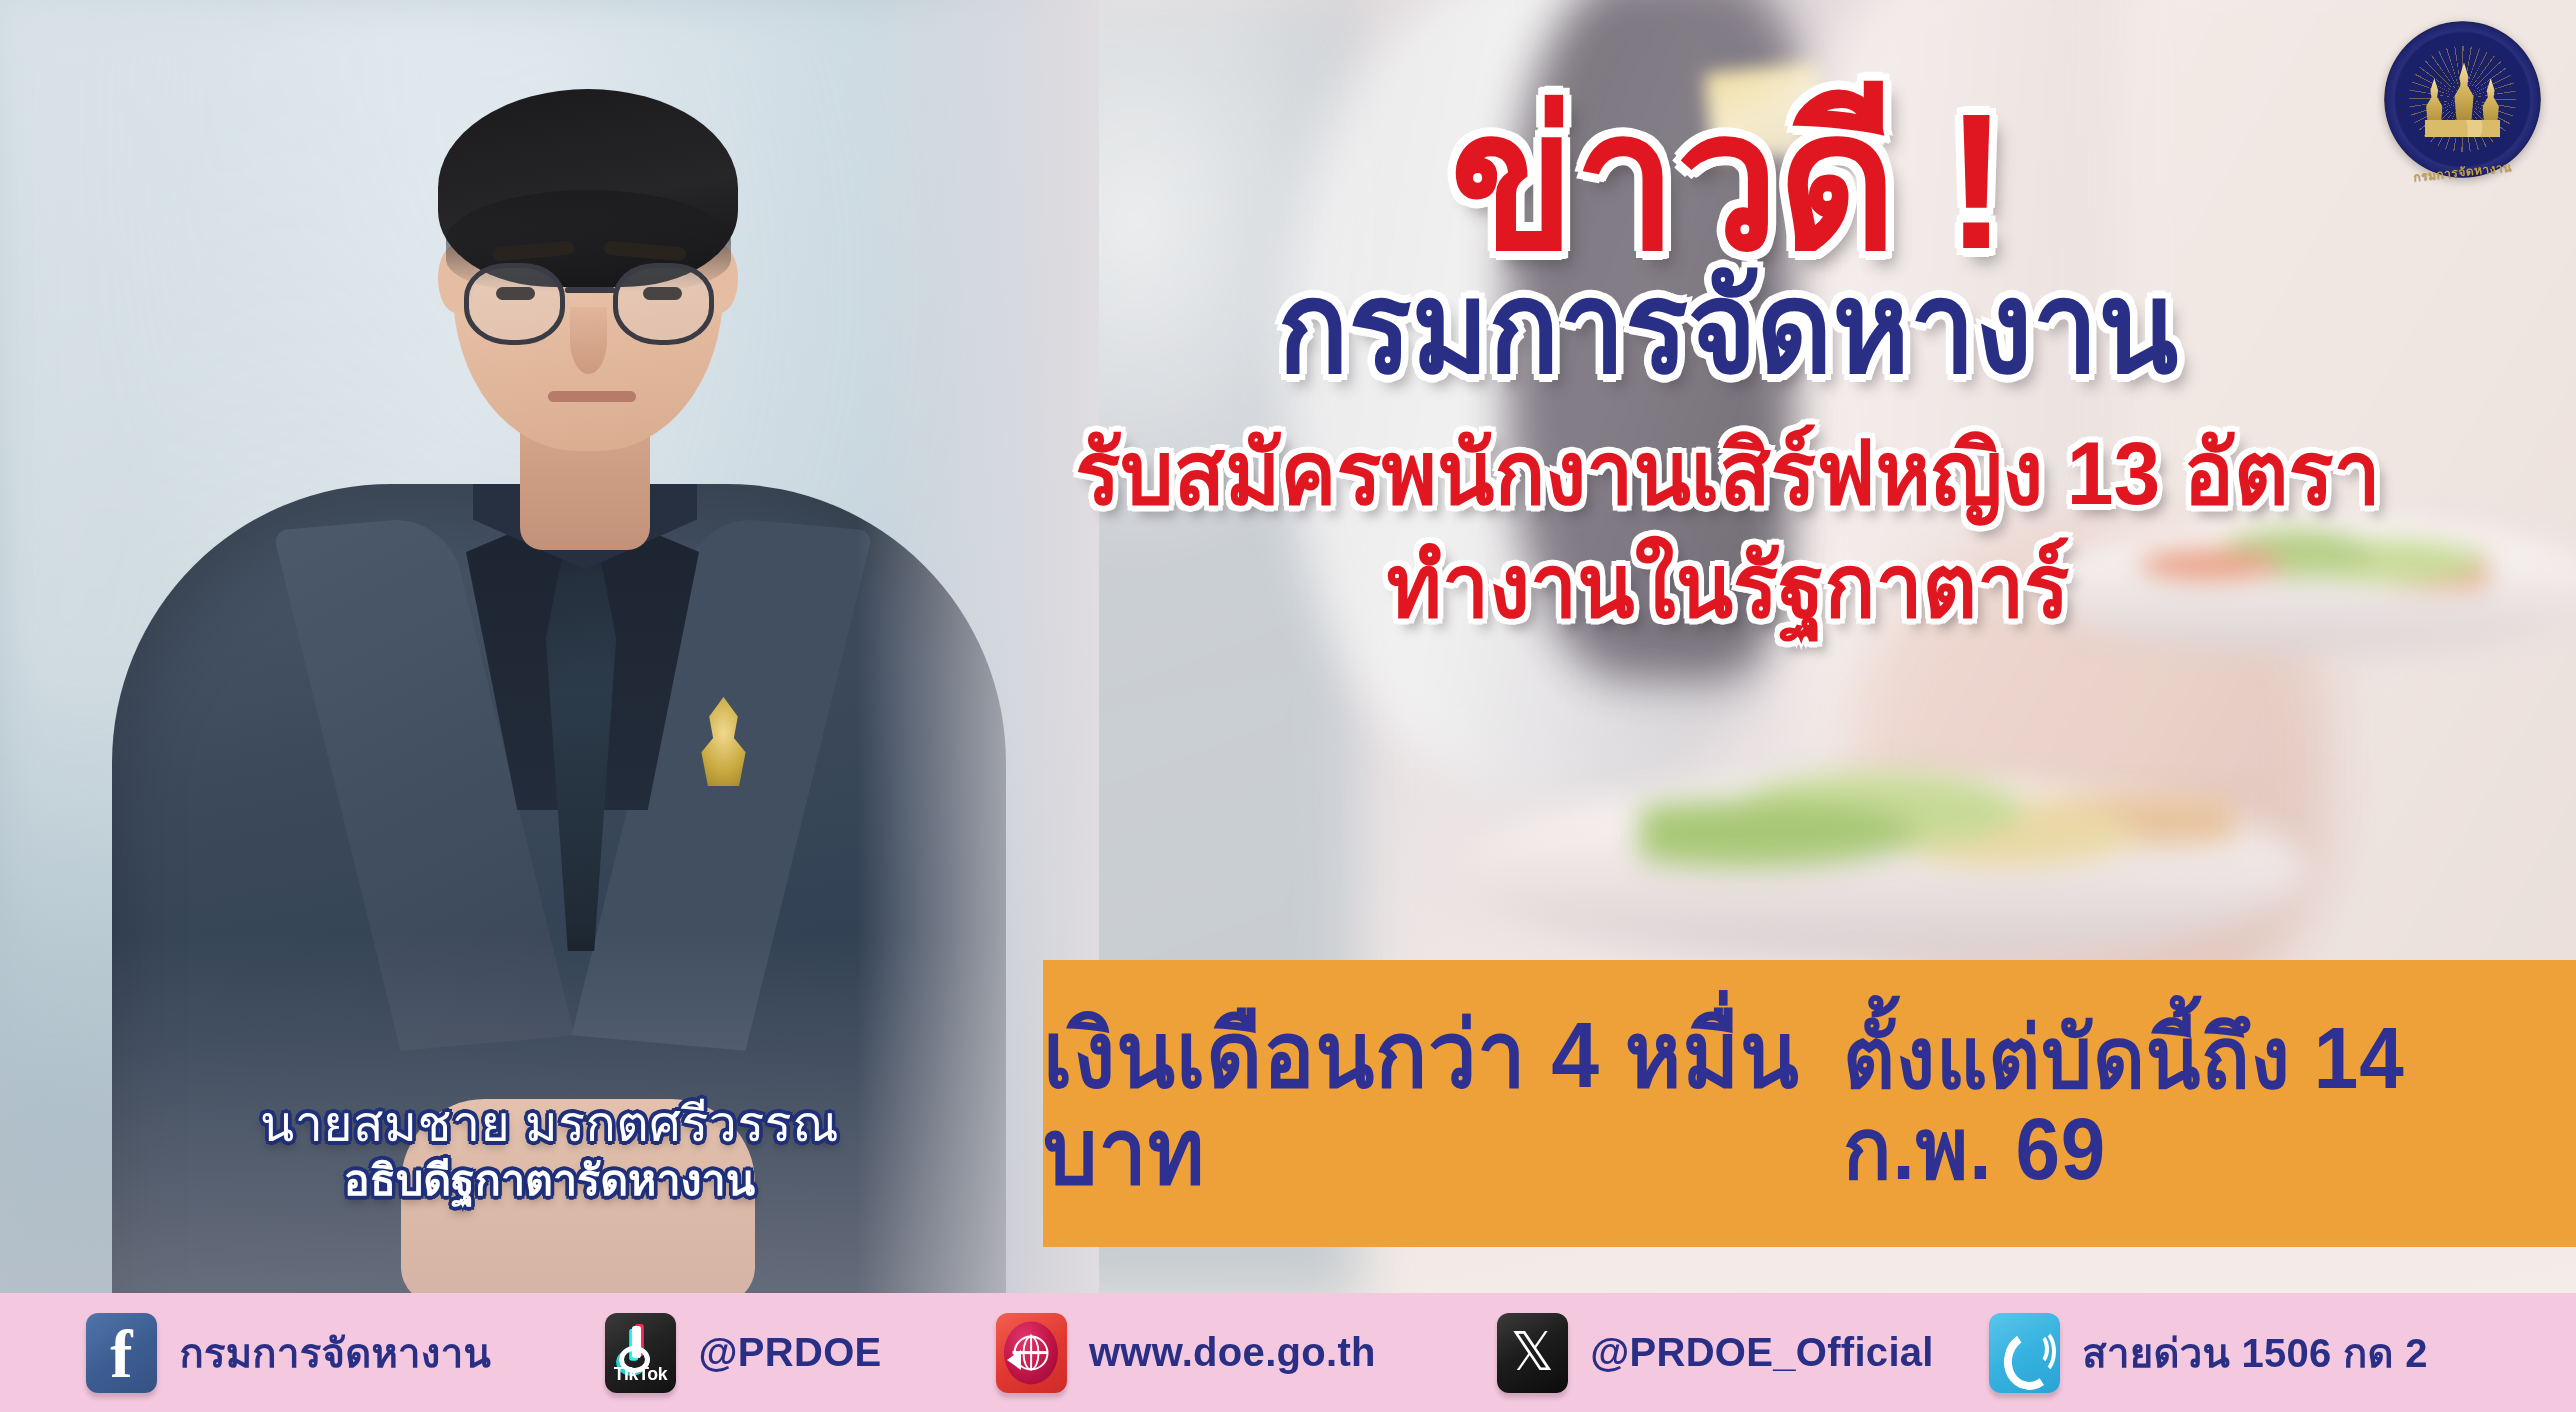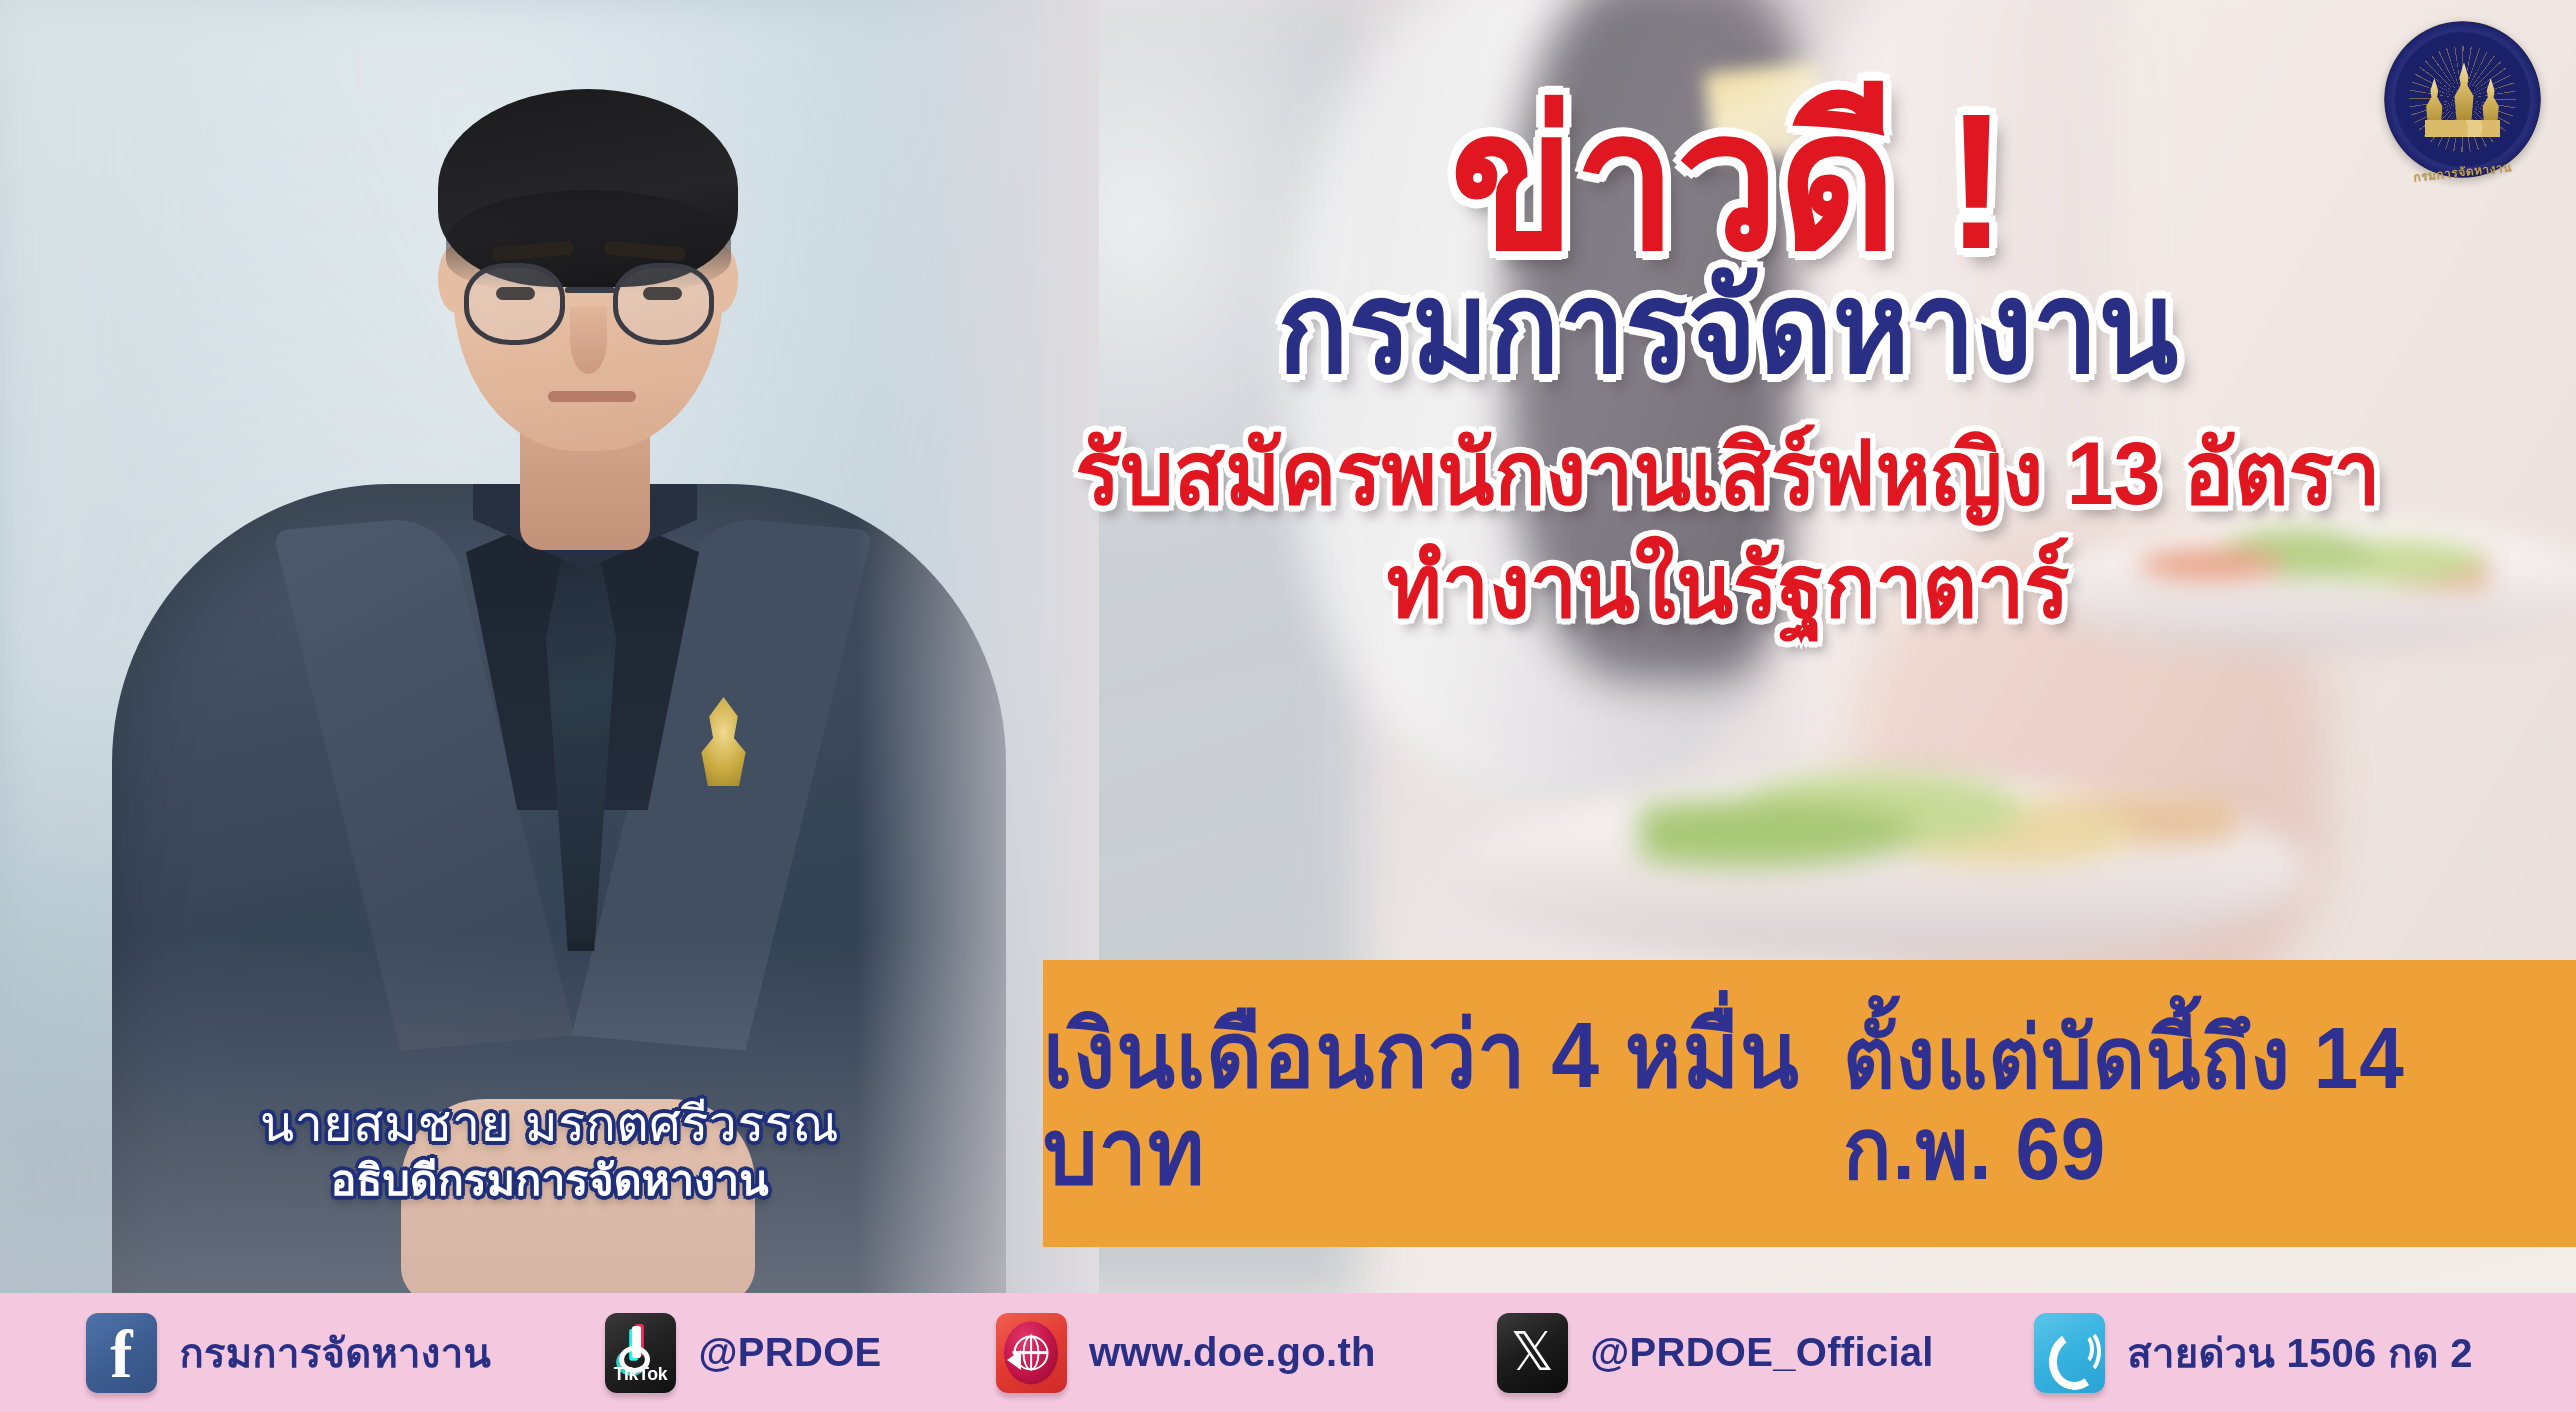--- a/index.html
+++ b/index.html
@@ -461,21 +461,21 @@
   .f-item {
     display:flex;
     align-items:center;
     gap:22.4px;
     height:100%;
   }
   .f-item.fb   { margin-left:86px; }
   .f-item.tt   { margin-left:114px; }
   .f-item.web  { margin-left:114px; }
   .f-item.x    { margin-left:121px; }
-  .f-item.tel  { margin-left:100px; }
+  .f-item.tel  { margin-left:55px; }
 
   .f-label {
     font-size:40px;
     font-weight:bold;
     color:#2a2f86;
     white-space:nowrap;
     letter-spacing:0.3px;
   }
   .f-icon {
     width:71px; height:80px;
@@ -659,21 +659,21 @@
     <div class="ph-pin">
       <div class="ph-pin-body"></div>
     </div>
     <div class="ph-hands"></div>
     <div class="photo-vignette"></div>
     <div class="photo-fade-right"></div>
   </div>
 
   <div class="caption">
     <div class="name">นายสมชาย มรกตศรีวรรณ</div>
-    <div class="role">อธิบดีกรมการจัดหางาน</div>
+    <div class="role">อธิบดีฐกาตารัดหางาน</div>
   </div>
 
   <div class="emblem">
     <div class="ring"></div>
     <div class="rays"></div>
     <div class="figs">
       <div class="fig l"></div>
       <div class="fig c"></div>
       <div class="fig r"></div>
       <div class="cloud"></div>

